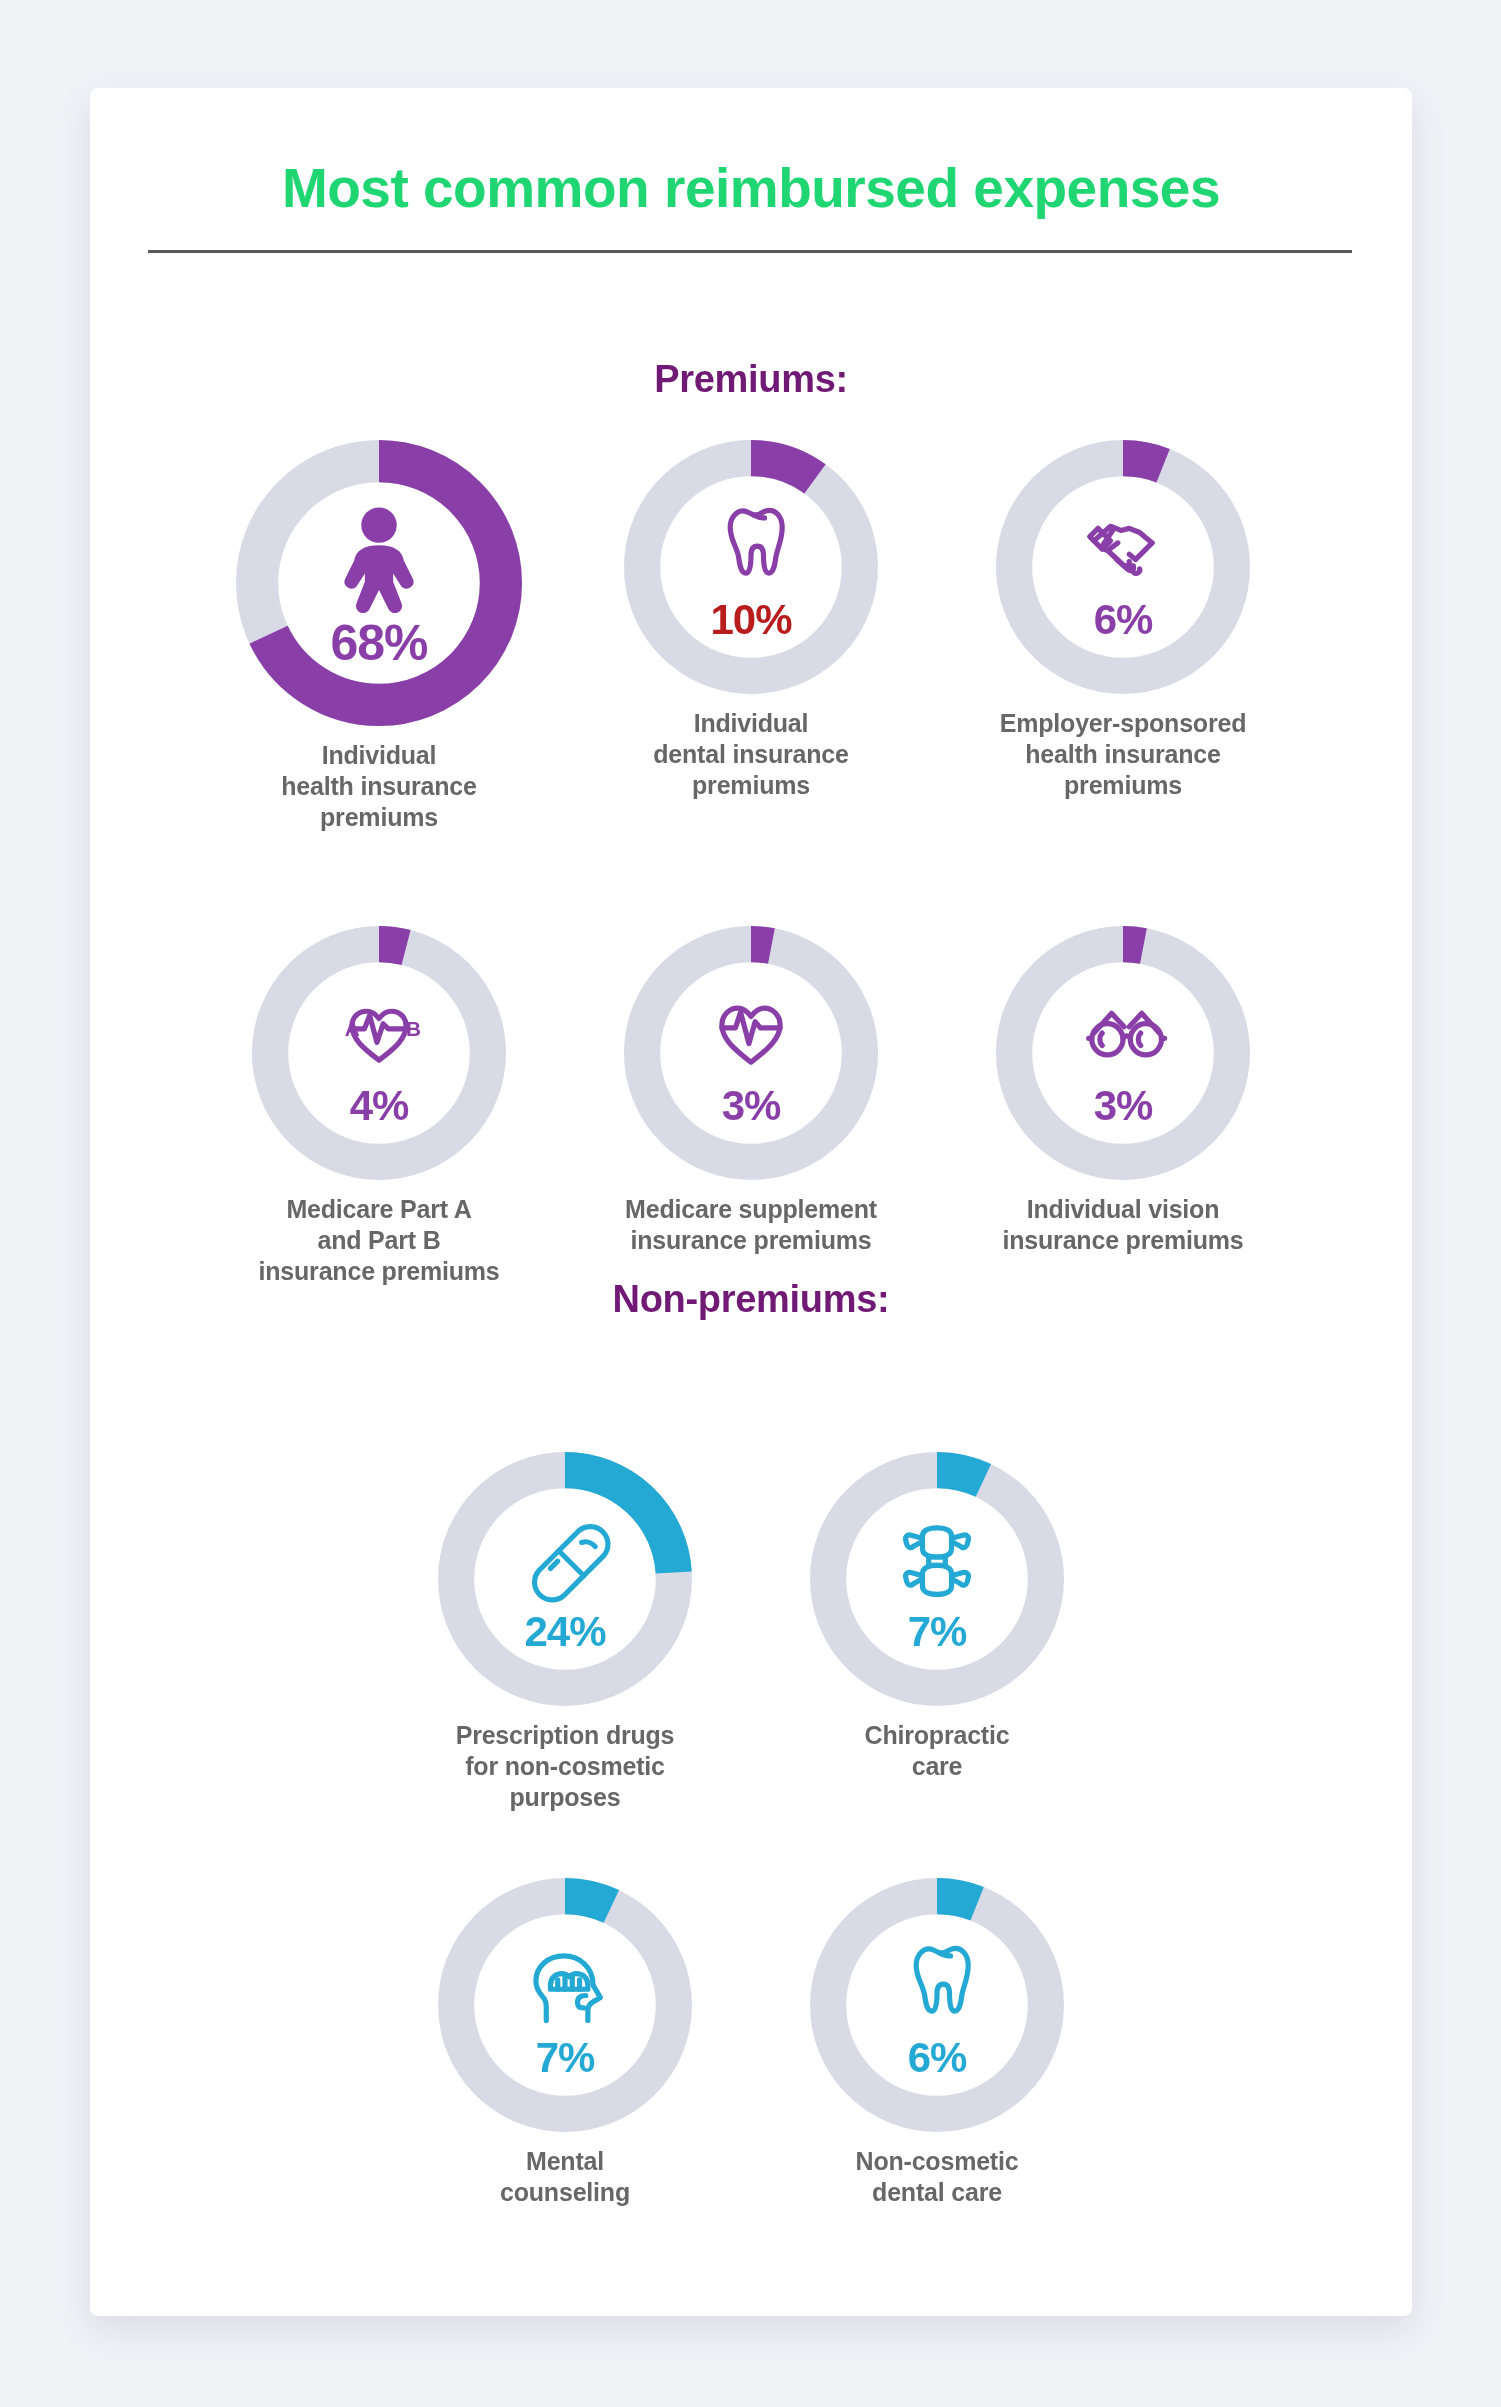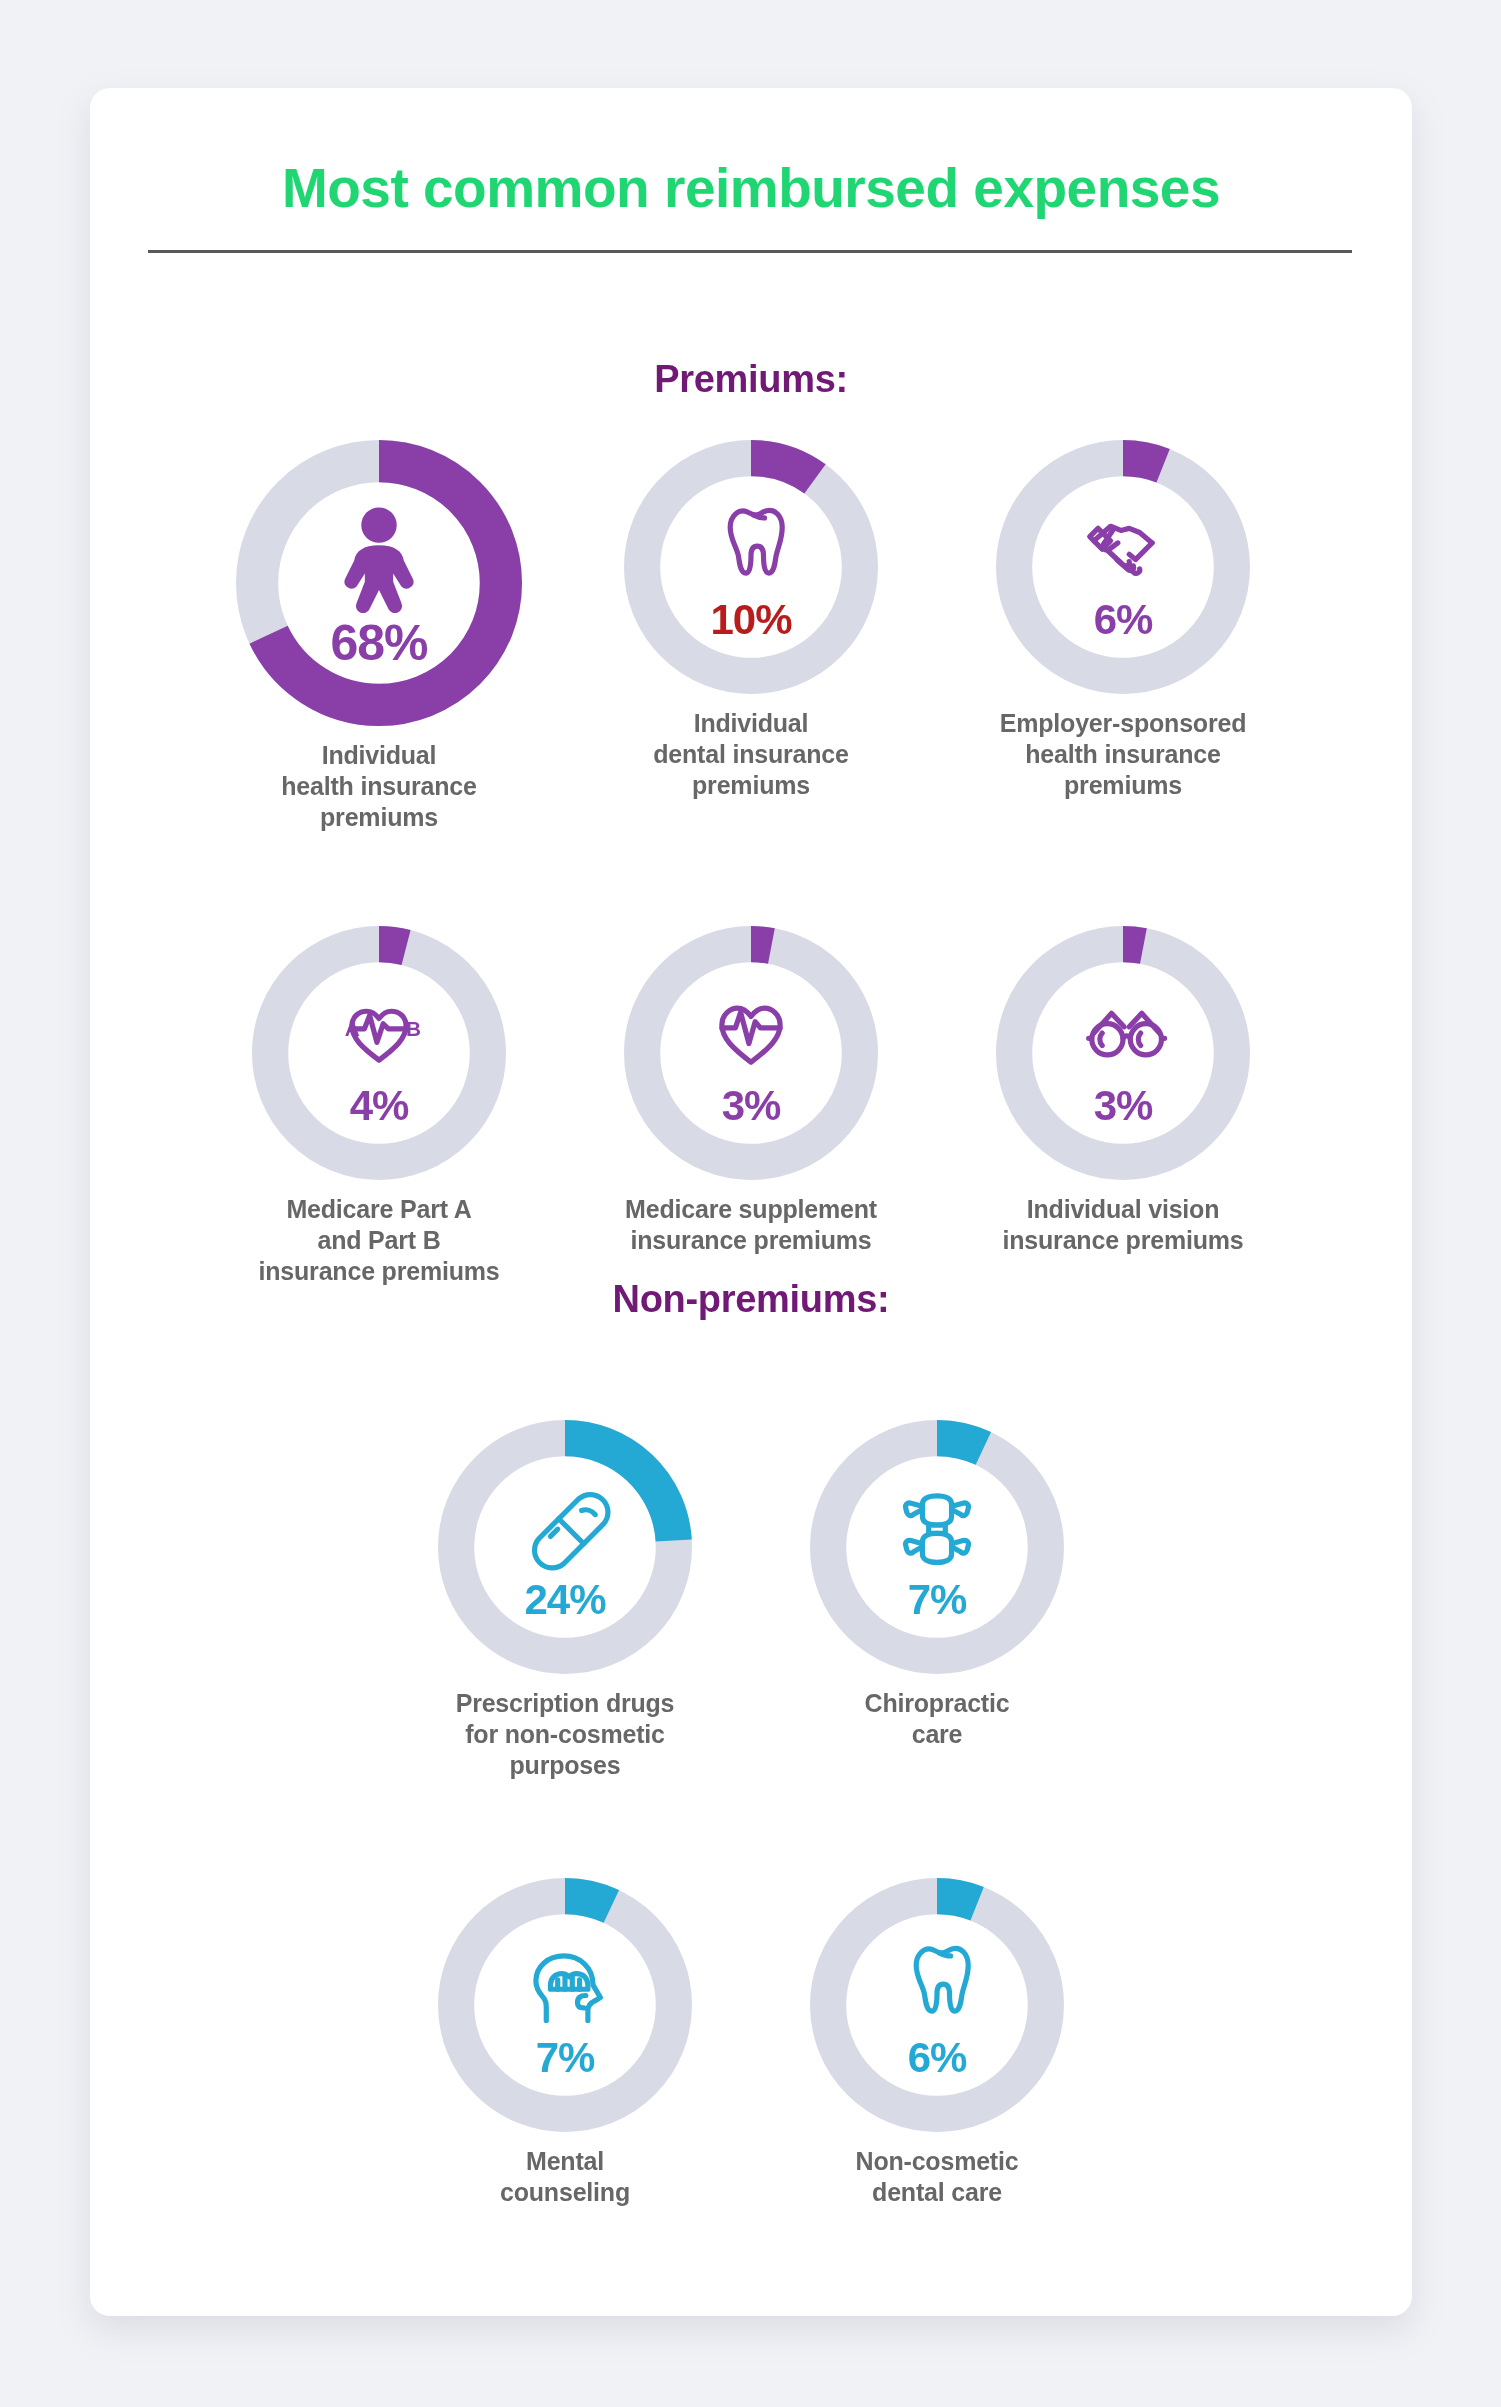--- a/index.html
+++ b/index.html
@@ -16,21 +16,21 @@
     height: 2407px;
     background: #f1f2f6;
   }
   .card {
     position: absolute;
     left: 90px;
     top: 88px;
     width: 1322px;
     height: 2228px;
     background: #ffffff;
-    border-radius: 20px;
+    border-radius: 8px;
     box-shadow: 0 14px 34px rgba(120,125,145,0.18);
   }
   .title {
     position: absolute;
     left: 0; right: 0;
     top: 68px;
     text-align: center;
     font-size: 55px;
     font-weight: bold;
     letter-spacing: -0.5px;
@@ -55,21 +55,21 @@
   #nonpremiums-head { position: absolute; left: 0; right: 0; top: 1190px; }
 
   .row {
     position: absolute;
     left: 0; right: 0;
     display: flex;
     justify-content: center;
   }
   #row-1 { top: 352px; }
   #row-2 { top: 838px; }
-  #row-3 { top: 1332px; }
+  #row-3 { top: 1364px; }
   #row-4 { top: 1790px; }
 
   .chart-cell {
     width: 372px;
     display: flex;
     flex-direction: column;
     align-items: center;
   }
 
   .donut-wrap {

